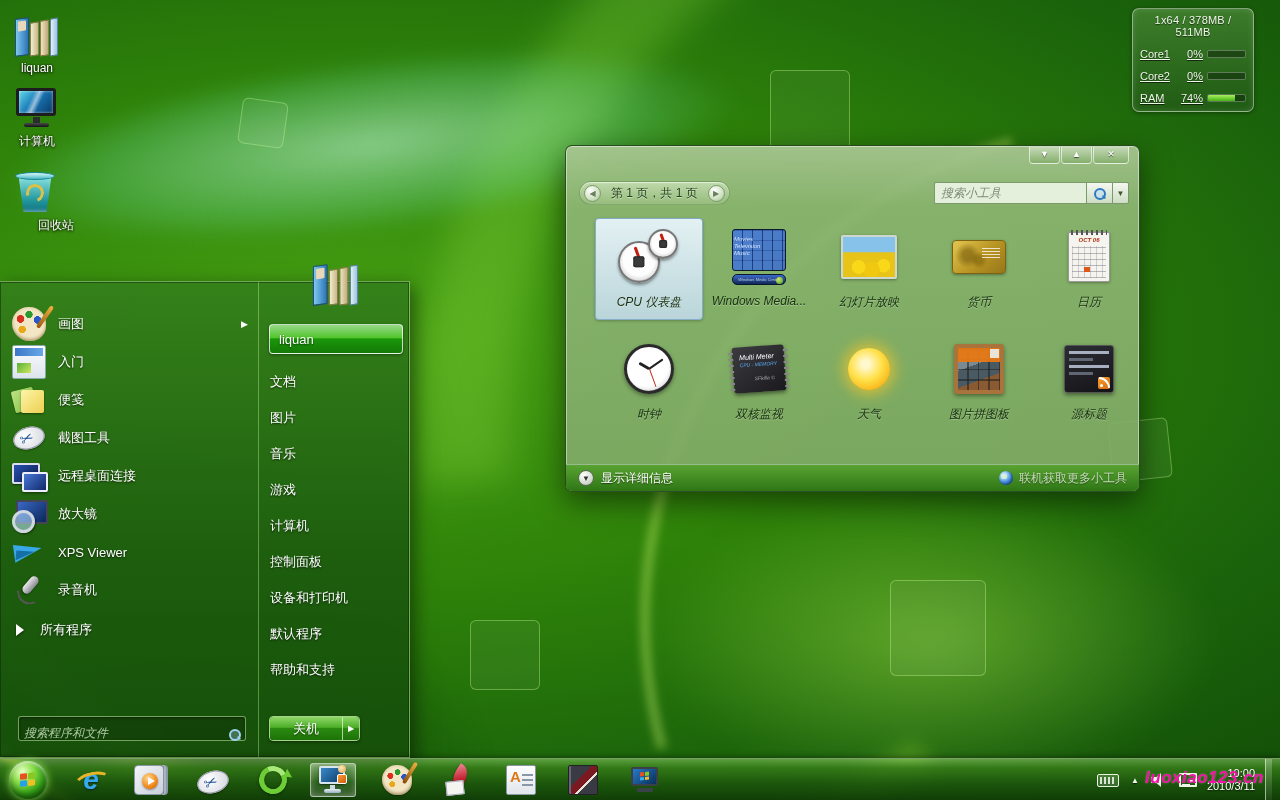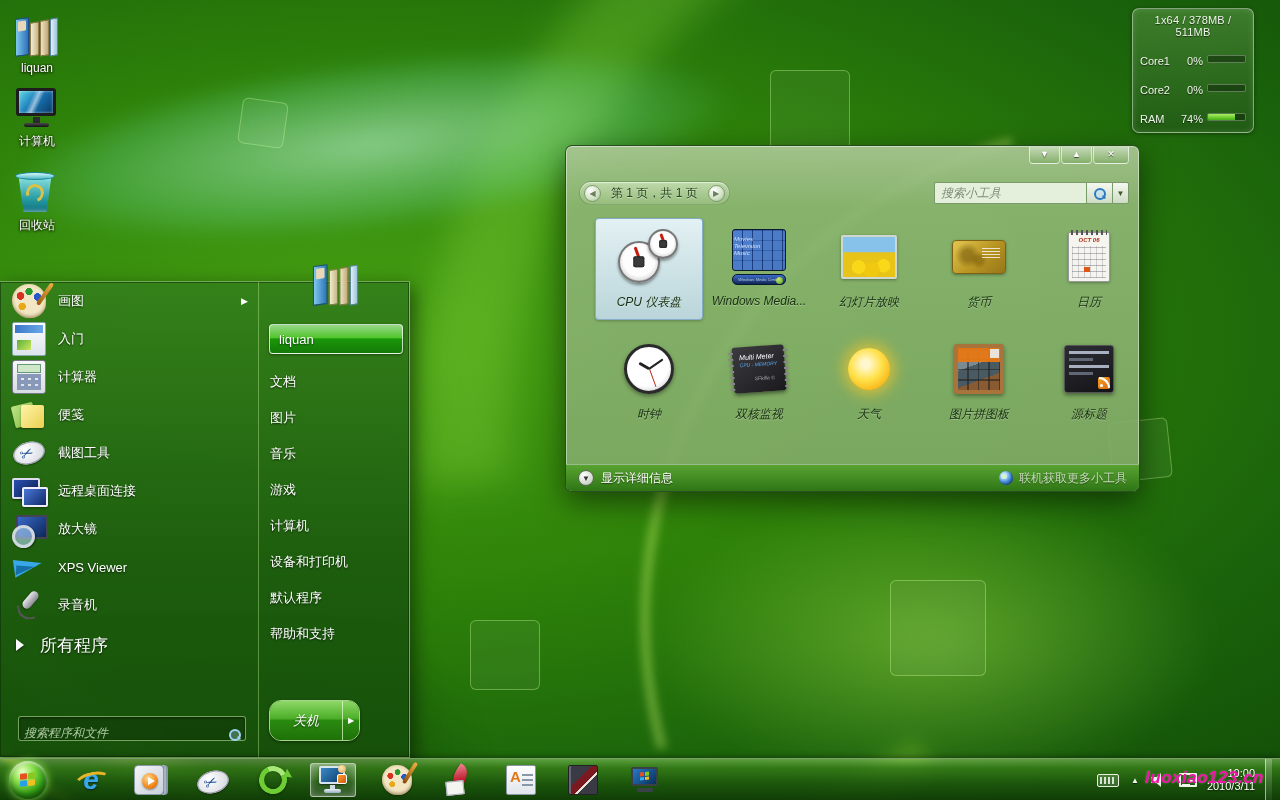--- a/index.html
+++ b/index.html
@@ -70,21 +70,21 @@
   .icon-bin .swirl{ position:absolute; left:13px; top:14px; width:18px; height:18px; border-radius:50%;
     border:3px solid #d8c248; border-bottom-color:transparent; transform:rotate(25deg); }
 
   
   .perf{ position:absolute; left:1132px; top:8px; width:122px; padding:5px 7px 7px;
     background:linear-gradient(180deg, rgba(90,150,70,.55), rgba(35,85,25,.6));
     border:1px solid rgba(255,255,255,.45); border-radius:7px;
     box-shadow:0 1px 4px rgba(0,0,0,.4), inset 0 0 6px rgba(255,255,255,.15);
     color:#eef6e8; font-size:11px; text-shadow:0 1px 1px rgba(0,0,0,.6); }
   .perf-title{ text-align:center; margin-bottom:4px; letter-spacing:.2px; }
-  .perf-row{ display:flex; margin-top:17px; }
+  .perf-row{ display:flex; align-items:center; margin-top:10px;text-decoration:underline; }
   .perf-row .pl{ width:37px; }
   .perf-row .pv{ width:26px; text-align:right; margin-right:4px; }
   .pg-bar{ flex:1; height:8px; background:rgba(15,40,10,.55); border:1px solid rgba(255,255,255,.3); border-radius:2px; overflow:hidden; }
   .pg-fill{ height:100%; background:linear-gradient(180deg,#a8f060,#46b014); }
 
   
   .gwin{ position:absolute; left:565px; top:145px; width:575px; height:347px;
     background:linear-gradient(180deg, rgba(168,198,146,.94) 0%, rgba(142,182,116,.92) 18%, rgba(128,170,102,.92) 100%);
     border:1px solid rgba(25,60,18,.85); border-radius:7px;
     box-shadow:0 10px 30px rgba(0,0,0,.5), inset 0 0 0 1px rgba(255,255,255,.45); }
@@ -218,50 +218,50 @@
     box-shadow:inset -1px -1px 2px rgba(0,0,0,.4); position:relative; }
   .gf-globe::after{ content:""; position:absolute; left:2px; top:3px; width:6px; height:5px;
     background:rgba(220,245,200,.8); border-radius:40% 60% 50% 50%; }
   .gf-right span.txt{ font-size:12px; color:rgba(230,240,222,.8); text-shadow:0 1px 1px rgba(0,0,0,.4); }
 
   
   .smenu{ position:absolute; left:0; top:281px; width:410px; height:477px;
     background:linear-gradient(180deg, rgba(52,128,26,.95), rgba(28,92,14,.96) 60%, rgba(22,80,10,.97));
     border:1px solid rgba(190,240,150,.55); border-left:none;
     box-shadow:4px 6px 18px rgba(0,0,0,.5), inset 0 0 0 1px rgba(10,40,5,.5); }
-  .sm-left{ position:absolute; left:6px; top:0; width:248px; }
+  .sm-left{ position:absolute; left:6px; top:23px; width:248px; }
   .sm-item{ display:flex; align-items:center; height:38px; padding:0 6px; border-radius:3px; cursor:pointer; }
   .sm-item .ic{ width:34px; height:34px; margin-right:12px; position:relative; flex:none; }
   .sm-item .lbl{ font-size:13px; color:#fff; text-shadow:0 1px 2px rgba(0,0,0,.7); }
   .sm-item .jump{ margin-left:auto; color:#fff; font-size:9px; }
   .sm-allprog{ display:flex; align-items:center; height:30px; padding:0 10px; margin-top:6px; cursor:pointer; }
   .sm-allprog .tri{ width:0; height:0; border-left:8px solid #fff; border-top:6px solid transparent;
     border-bottom:6px solid transparent; margin-right:16px; filter:drop-shadow(0 1px 1px rgba(0,0,0,.6)); }
-  .sm-allprog .lbl{ font-size:17px; color:#fff; text-shadow:0 1px 2px rgba(0,0,0,.7); }
+  .sm-allprog .lbl{ font-size:13px; color:#fff; text-shadow:0 1px 2px rgba(0,0,0,.7); }
   .sm-search{ position:absolute; left:18px; bottom:16px; width:228px; height:25px; display:flex; align-items:flex-end;
     background:rgba(12,45,6,.4); border:1px solid rgba(200,240,170,.55); border-radius:3px;
     box-shadow:inset 0 1px 3px rgba(0,0,0,.45); padding:0 5px; }
   .sm-search input{ flex:1; background:transparent; border:none; outline:none; font-size:12px; color:#e8f4e0;
     font-family:"Liberation Sans","DejaVu Sans",sans-serif; }
   .sm-search input::placeholder{ color:rgba(225,245,215,.75); font-style:italic; }
   .sm-search .mag-glass::before{ border-color:#9fd4f0; background:rgba(190,230,255,.3); }
   .sm-search .mag-glass::after{ background:#9fd4f0; }
 
   .sm-right{ position:absolute; left:258px; top:0; bottom:0; width:152px; border-left:1px solid rgba(190,240,150,.4); }
   .sm-user{ position:absolute; left:50%; top:-20px; transform:translateX(-50%) scale(1.05); }
   .sm-userbox{ position:absolute; left:10px; top:42px; width:134px; height:30px; border-radius:4px;
     border:1px solid rgba(255,255,255,.75); cursor:pointer;
     background:linear-gradient(180deg, rgba(255,255,255,.5) 0%, rgba(120,230,70,.55) 45%, rgba(25,150,10,.85) 50%, rgba(20,120,8,.9) 100%), linear-gradient(#2db012,#1a8a06);
     box-shadow:0 1px 3px rgba(0,0,0,.4); display:flex; align-items:center; padding:0 9px; }
   .sm-userbox .lbl{ font-size:13px; color:#fff; text-shadow:0 1px 2px rgba(0,0,0,.6); }
   .sm-rlist{ position:absolute; left:0; top:82px; width:100%; }
   .sm-ritem{ height:36px; display:flex; align-items:center; padding:0 11px; font-size:13px; color:#fff;
     text-shadow:0 1px 2px rgba(0,0,0,.7); cursor:pointer; }
-  .sm-shutdown{ position:absolute; left:10px; bottom:16px; height:41px; display:flex; cursor:pointer;
-    border:1px solid rgba(200,245,170,.8); border-radius:12px; box-shadow:0 1px 3px rgba(0,0,0,.45); overflow:hidden;font-style:italic; }
+  .sm-shutdown{ position:absolute; left:10px; bottom:16px; height:25px; display:flex; cursor:pointer;
+    border:1px solid rgba(200,245,170,.8); border-radius:4px; box-shadow:0 1px 3px rgba(0,0,0,.45); overflow:hidden; }
   .sm-shut-main{ width:72px; display:flex; align-items:center; justify-content:center; font-size:13px; color:#fff;
     text-shadow:0 1px 2px rgba(0,0,0,.6);
     background:linear-gradient(180deg,#8ed868 0%,#4cae28 45%,#2a8a10 50%,#1e7208 100%); }
   .sm-shut-arrow{ width:17px; display:flex; align-items:center; justify-content:center; border-left:1px solid rgba(230,255,210,.7);
     background:linear-gradient(180deg,#8ed868 0%,#4cae28 45%,#2a8a10 50%,#1e7208 100%); color:#fff; font-size:8px; }
 
   
   .smic{ position:absolute; inset:0; }
   .ic-paint{ background:radial-gradient(circle at 50% 55%, #f2e6c4 60%, #d8c496 100%); border-radius:50% 50% 46% 54%;
     box-shadow:inset 0 -2px 3px rgba(120,90,40,.5); }
@@ -439,21 +439,21 @@
   <div class="dicon" style="top:86px;">
     <div class="iconbox">
         <div class="icon-monitor">
       <i class="scr"></i>
           <i class="neck"></i>
           <i class="base"></i>
         </div>
       </div>
     <span class="dlabel">计算机</span>
   </div>
-  <div class="dicon" style="top:170px;">
+  <div class="dicon" style="top:170px;text-align:right;">
     <div class="iconbox">
         <div class="icon-bin">
       <i class="body"></i>
           <i class="lid"></i>
           <i class="swirl"></i>
         </div>
       </div>
     <span class="dlabel">回收站</span>
   </div>
 
@@ -613,26 +613,20 @@
         <span class="jump">▶</span>
       </div>
       <div class="sm-item">
         <span class="ic">
             <span class="smic ic-start"></span>
           </span>
         <span class="lbl">入门</span>
       </div>
       <div class="sm-item">
         <span class="ic">
-            <span class="smic ic-calc"></span>
-          </span>
-        <span class="lbl">计算器</span>
-      </div>
-      <div class="sm-item">
-        <span class="ic">
             <span class="smic ic-notes"></span>
           </span>
         <span class="lbl">便笺</span>
       </div>
       <div class="sm-item">
         <span class="ic">
             <span class="smic ic-snip"></span>
           </span>
         <span class="lbl">截图工具</span>
       </div>
@@ -681,20 +675,21 @@
       </div>
       <div class="sm-userbox">
         <span class="lbl">liquan</span>
       </div>
       <div class="sm-rlist">
         <div class="sm-ritem">文档</div>
         <div class="sm-ritem">图片</div>
         <div class="sm-ritem">音乐</div>
         <div class="sm-ritem">游戏</div>
         <div class="sm-ritem">计算机</div>
+        <div class="sm-ritem">控制面板</div>
         <div class="sm-ritem">设备和打印机</div>
         <div class="sm-ritem">默认程序</div>
         <div class="sm-ritem">帮助和支持</div>
       </div>
       <div class="sm-shutdown">
         <span class="sm-shut-main">关机</span>
         <span class="sm-shut-arrow">▶</span>
       </div>
     </div>
   </div>

